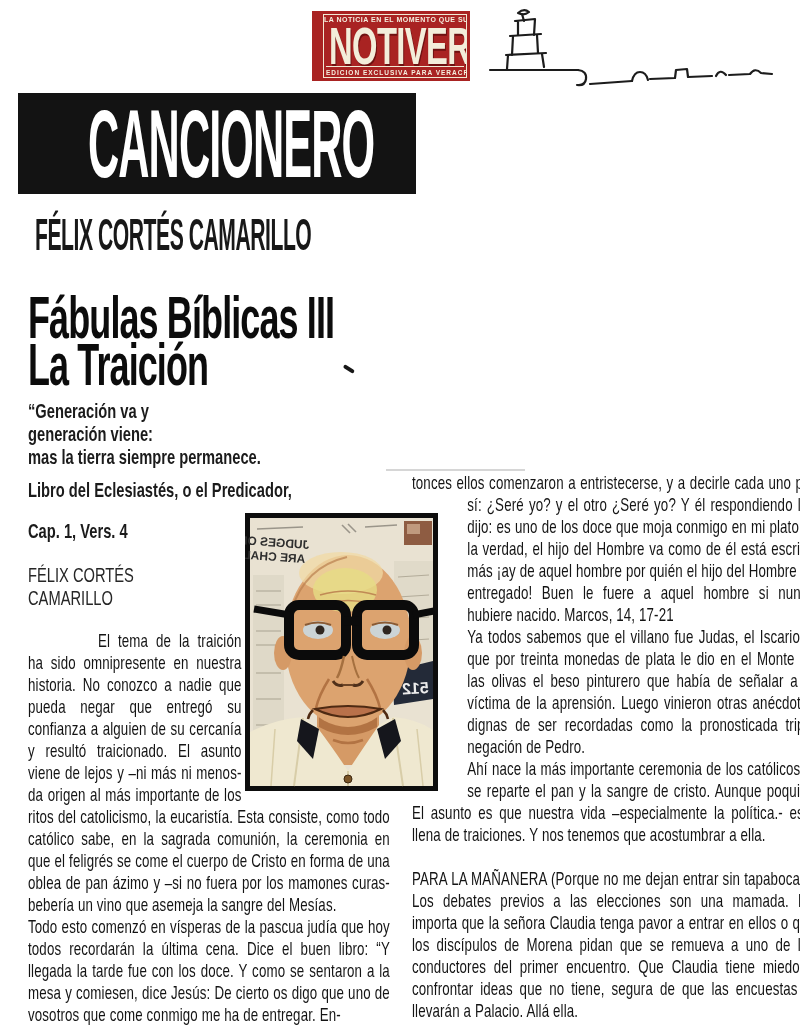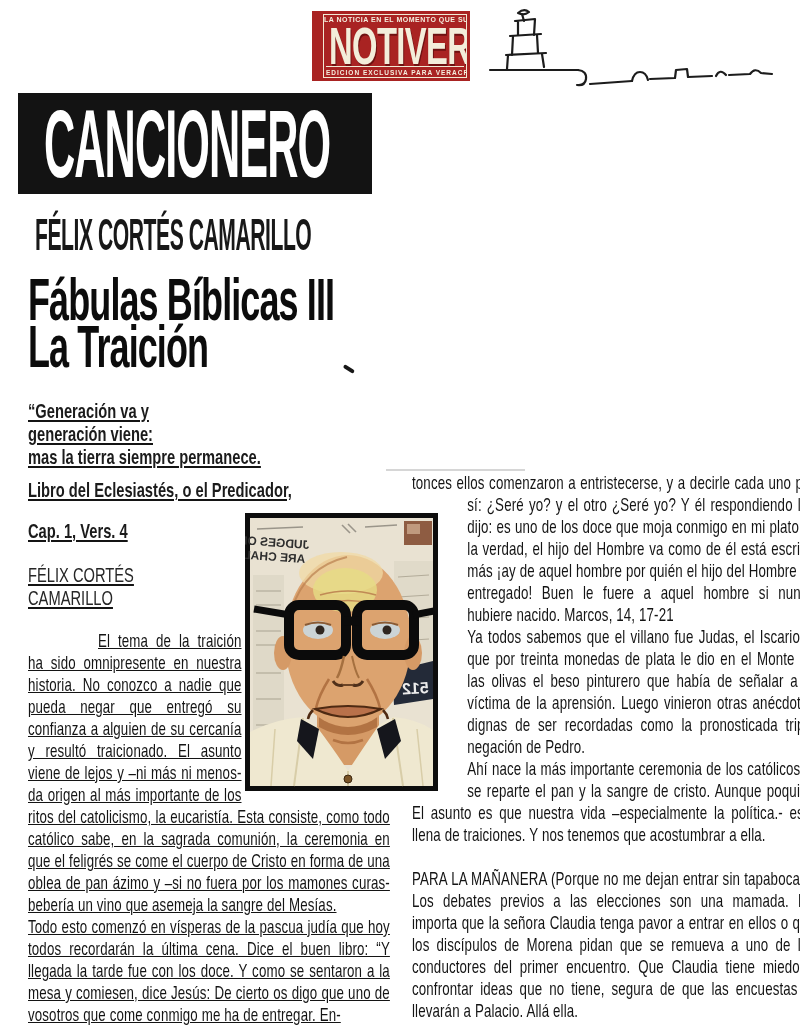--- a/index.html
+++ b/index.html
@@ -8,30 +8,30 @@
     font-family:"Liberation Sans","DejaVu Sans",sans-serif;color:#141414;
   }
   
   .logo{position:absolute;left:312px;top:11px;width:158px;height:70px;background:#a92322;box-sizing:border-box;padding:3px;}
   .logo-inner{position:relative;height:100%;border:1px solid #f2e9d4;box-sizing:border-box;overflow:hidden;margin-left:8px;}
   .lt-top{position:absolute;top:1px;left:0;width:100%;text-align:center;color:#f5efdf;font-size:7px;font-weight:bold;letter-spacing:.5px;white-space:nowrap;}
   .logo-name{position:absolute;top:8px;left:5px;font-size:52px;line-height:46px;font-weight:bold;color:#f3edda;white-space:nowrap;transform:scaleX(.63);transform-origin:0 0;letter-spacing:-1px;text-shadow:1.5px 1.5px 0 #6e1111;}
   .lt-bottom{position:absolute;bottom:1px;left:2px;right:2px;border-top:1px solid #f2e9d4;padding-top:2px;text-align:center;color:#f5efdf;font-size:6.5px;font-weight:bold;letter-spacing:1px;white-space:nowrap;}
   .skyline{position:absolute;left:482px;top:6px;width:300px;height:85px;}
   
-  .banner{position:absolute;left:18px;top:93px;width:354px;height:101px;background:#131313;}
+  .banner{position:absolute;left:18px;top:93px;width:354px;height:101px;background:#131313;padding-left:44px;}
   .banner-text{display:inline-block;margin-left:26px;line-height:101px;font-size:96px;font-weight:bold;color:#ffffff;white-space:nowrap;transform:scaleX(.45);transform-origin:0 50%;letter-spacing:-2px;}
   .author-header{position:absolute;left:35px;top:211px;font-size:45px;line-height:48px;font-weight:bold;color:#181818;white-space:nowrap;transform:scaleX(.47);transform-origin:0 0;letter-spacing:-1px;}
-  .headline{position:absolute;left:28px;top:276px;}
+  .headline{position:absolute;left:28px;top:294px;}
   .hl{font-size:60px;line-height:47px;font-weight:bold;color:#0c0c0c;white-space:nowrap;transform:scaleX(.6);transform-origin:0 0;letter-spacing:-1.5px;}
   .tick{position:absolute;left:343px;top:367px;width:12px;height:3.5px;background:#171717;border-radius:2px;transform:rotate(32deg);}
   .faint-rule{position:absolute;left:386px;top:469px;width:139px;height:2px;background:#d6d6d6;}
   
   .col{position:absolute;}
-  .col-left{left:28px;top:399px;width:362px;text-decoration:underline;}
+  .col-left{left:28px;top:399px;width:362px;}
   .col-right{left:412px;top:472px;width:403px;}
   .condense{transform:scaleX(.70);transform-origin:0 0;}
   .col-left .condense{width:517px;}
   .col-right .condense{width:576px;}
   .epigraph{font-size:21px;line-height:23px;font-weight:bold;color:#1b1b1b;}
   .epigraph .source{margin-top:10px;}
   .epigraph .verse{margin-top:18px;}
   .byline{margin-top:21px;font-size:21px;line-height:23px;color:#262626;}
   .body-block{margin-top:21px;}
   .bodytext p{margin:0;font-size:19px;line-height:22px;text-align:justify;color:#141414;letter-spacing:.2px;}

